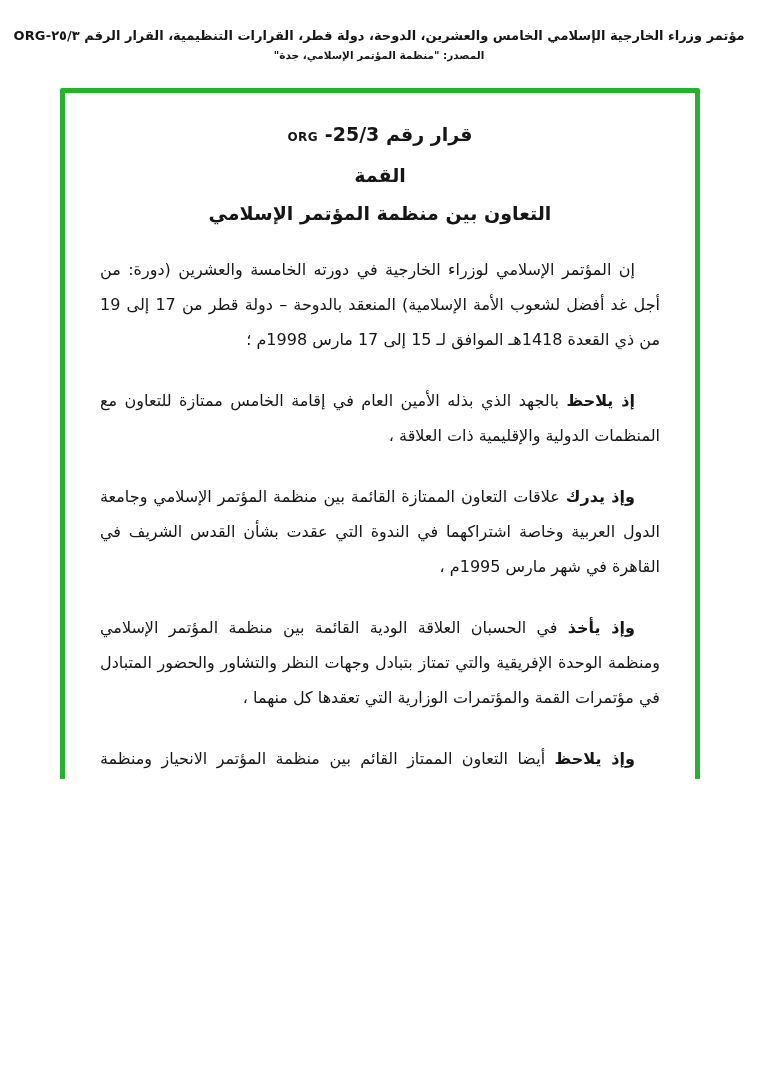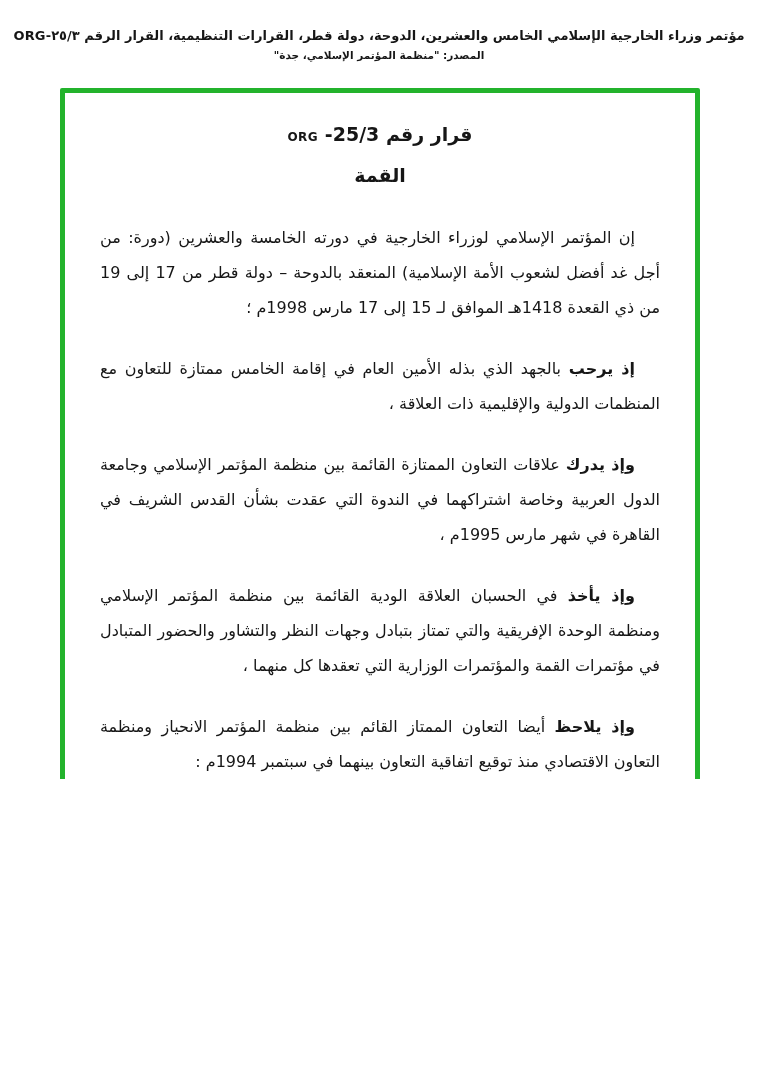--- a/index.html
+++ b/index.html
@@ -54,21 +54,21 @@
   .t-line {
     font-size: 19px;
     line-height: 38px;
     white-space: nowrap;
   }
   .org-code {
     font-size: 12px;
     letter-spacing: 0.5px;
   }
   .body-text {
-    margin-top: 26px;
+    margin-top: 20px;
   }
   .para {
     margin: 0 0 26px 0;
     font-size: 16px;
     line-height: 35px;
     text-align: justify;
     text-indent: 25px;
   }
   .lead {
     font-weight: bold;
@@ -91,25 +91,26 @@
   <header class="doc-header">
     <div class="header-line1">مؤتمر وزراء الخارجية الإسلامي الخامس والعشرين، الدوحة، دولة قطر، القرارات التنظيمية، القرار الرقم ٢٥/٣-ORG</div>
     <div class="header-line2">المصدر:  "منظمة المؤتمر الإسلامي، جدة"</div>
   </header>
 
   <section class="frame" style="border-color: rgb(35, 179, 44);">
 
     <div class="title-block">
       <div class="t-line"><span>قرار رقم 25/3-</span> <span class="org-code">ORG</span></div>
       <div class="t-line">القمة</div>
+      <div class="t-line">التعاون بين منظمة المؤتمر الإسلامي</div>
     </div>
 
     <div class="body-text">
       <p class="para"><strong class="lead"></strong><span>إن المؤتمر الإسلامي لوزراء الخارجية في دورته الخامسة والعشرين (دورة: من أجل غد أفضل لشعوب الأمة الإسلامية) المنعقد بالدوحة – دولة قطر من 17 إلى 19 من ذي القعدة 1418هـ الموافق لـ 15 إلى 17 مارس 1998م ؛</span></p>
-      <p class="para"><strong class="lead">إذ يرحب</strong><span> بالجهد الذي بذله الأمين العام في إقامة الخامس ممتازة للتعاون مع المنظمات الدولية والإقليمية ذات العلاقة ،</span></p>
+      <p class="para"><strong class="lead">إذ يلاحظ</strong><span> بالجهد الذي بذله الأمين العام في إقامة الخامس ممتازة للتعاون مع المنظمات الدولية والإقليمية ذات العلاقة ،</span></p>
       <p class="para"><strong class="lead">وإذ يدرك</strong><span> علاقات التعاون الممتازة القائمة بين منظمة المؤتمر الإسلامي وجامعة الدول العربية وخاصة اشتراكهما في الندوة التي عقدت بشأن القدس الشريف في القاهرة في شهر مارس 1995م ،</span></p>
       <p class="para"><strong class="lead">وإذ يأخذ</strong><span> في الحسبان العلاقة الودية القائمة بين منظمة المؤتمر الإسلامي ومنظمة الوحدة الإفريقية والتي تمتاز بتبادل وجهات النظر والتشاور والحضور المتبادل في مؤتمرات القمة والمؤتمرات الوزارية التي تعقدها كل منهما ،</span></p>
       <p class="para"><strong class="lead">وإذ يلاحظ</strong><span> أيضا التعاون الممتاز القائم بين منظمة المؤتمر الانحياز ومنظمة التعاون الاقتصادي منذ توقيع اتفاقية التعاون بينهما في سبتمبر 1994م :</span></p>
     </div>
 
   </section>
 
   <footer class="page-footer">
     <span>١</span>
   </footer>

